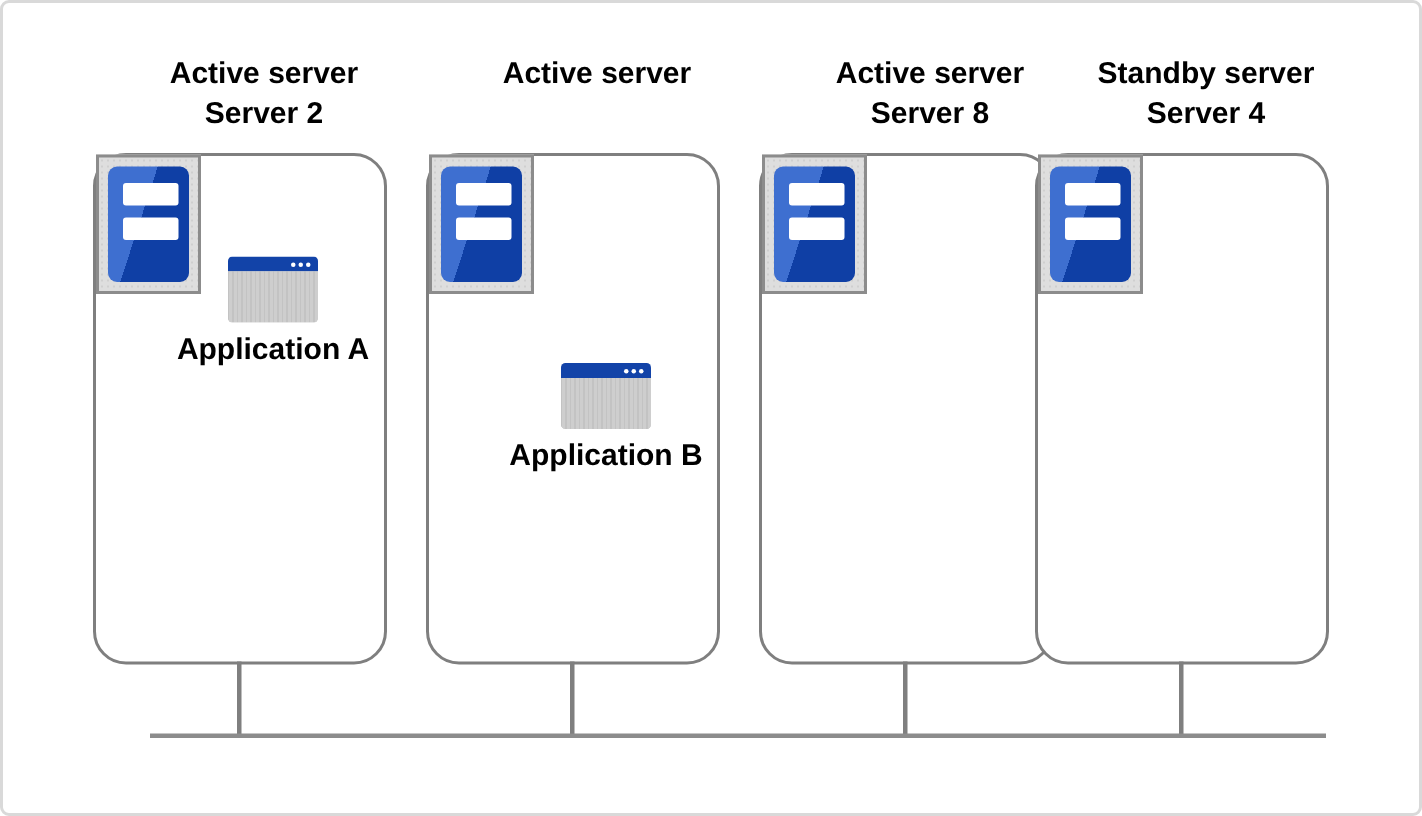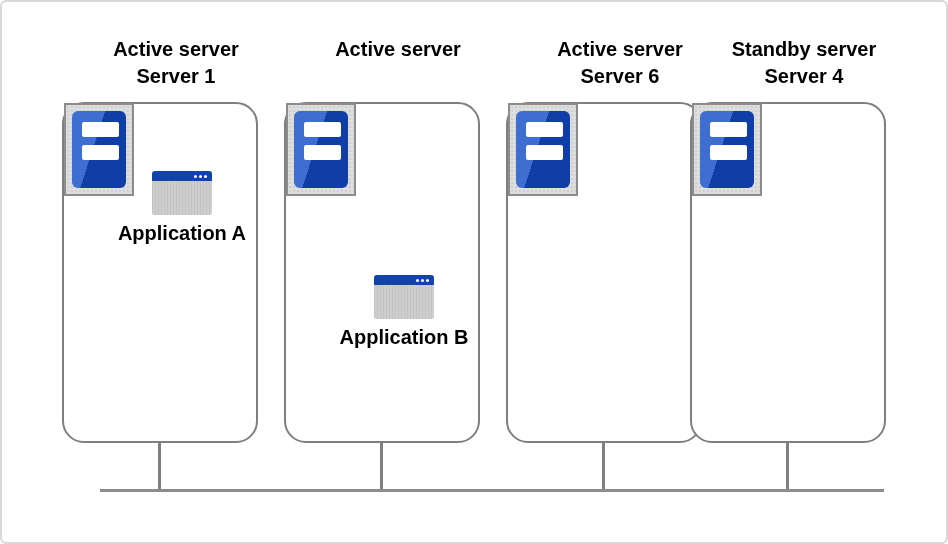--- a/index.html
+++ b/index.html
@@ -61,21 +61,21 @@
   .slot {
     position: absolute; left: 10px; width: 37px; height: 15px;
     background: #ffffff; border-radius: 2px;
   }
   .slot.s1 { top: 11px; }
   .slot.s2 { top: 34px; }
 
   
   .app { position: absolute; left: 90px; width: 60px; }
   .g0 .app { top: 69px; }
-  .g1 .app { top: 173px; }
+  .g1 .app { top: 140px; }
   .g2 .app { top: 244px; }
   .app-icon {
     position: relative; width: 60px; height: 44px;
     border-radius: 3px; overflow: hidden;
   }
   .app-titlebar {
     position: absolute; top: 0; left: 0; right: 0; height: 10px;
     background: #1243a8;
     display: flex; align-items: center; justify-content: flex-end;
     gap: 2px; padding-right: 5px; box-sizing: border-box;
@@ -103,21 +103,21 @@
   }
 </style>
 </head>
 <body>
 
 <div class="canvas">
 
   <div class="group g0">
     <div class="server-title">
       <div>Active server</div>
-      <div>Server 1</div>
+      <div>Server 2</div>
     </div>
     <div class="server-box"></div>
     <div class="icon-frame">
       <div class="tower">
         <div class="slot s1"></div>
         <div class="slot s2"></div>
       </div>
     </div>
     <div class="app">
       <div class="app-icon">
@@ -154,21 +154,21 @@
         <div class="app-body"></div>
       </div>
       <div class="app-label">Application B</div>
     </div>
     <div class="connector"></div>
   </div>
 
   <div class="group g2">
     <div class="server-title">
       <div>Active server</div>
-      <div>Server 6</div>
+      <div>Server 8</div>
     </div>
     <div class="server-box"></div>
     <div class="icon-frame">
       <div class="tower">
         <div class="slot s1"></div>
         <div class="slot s2"></div>
       </div>
     </div>
     <div class="connector"></div>
   </div>

